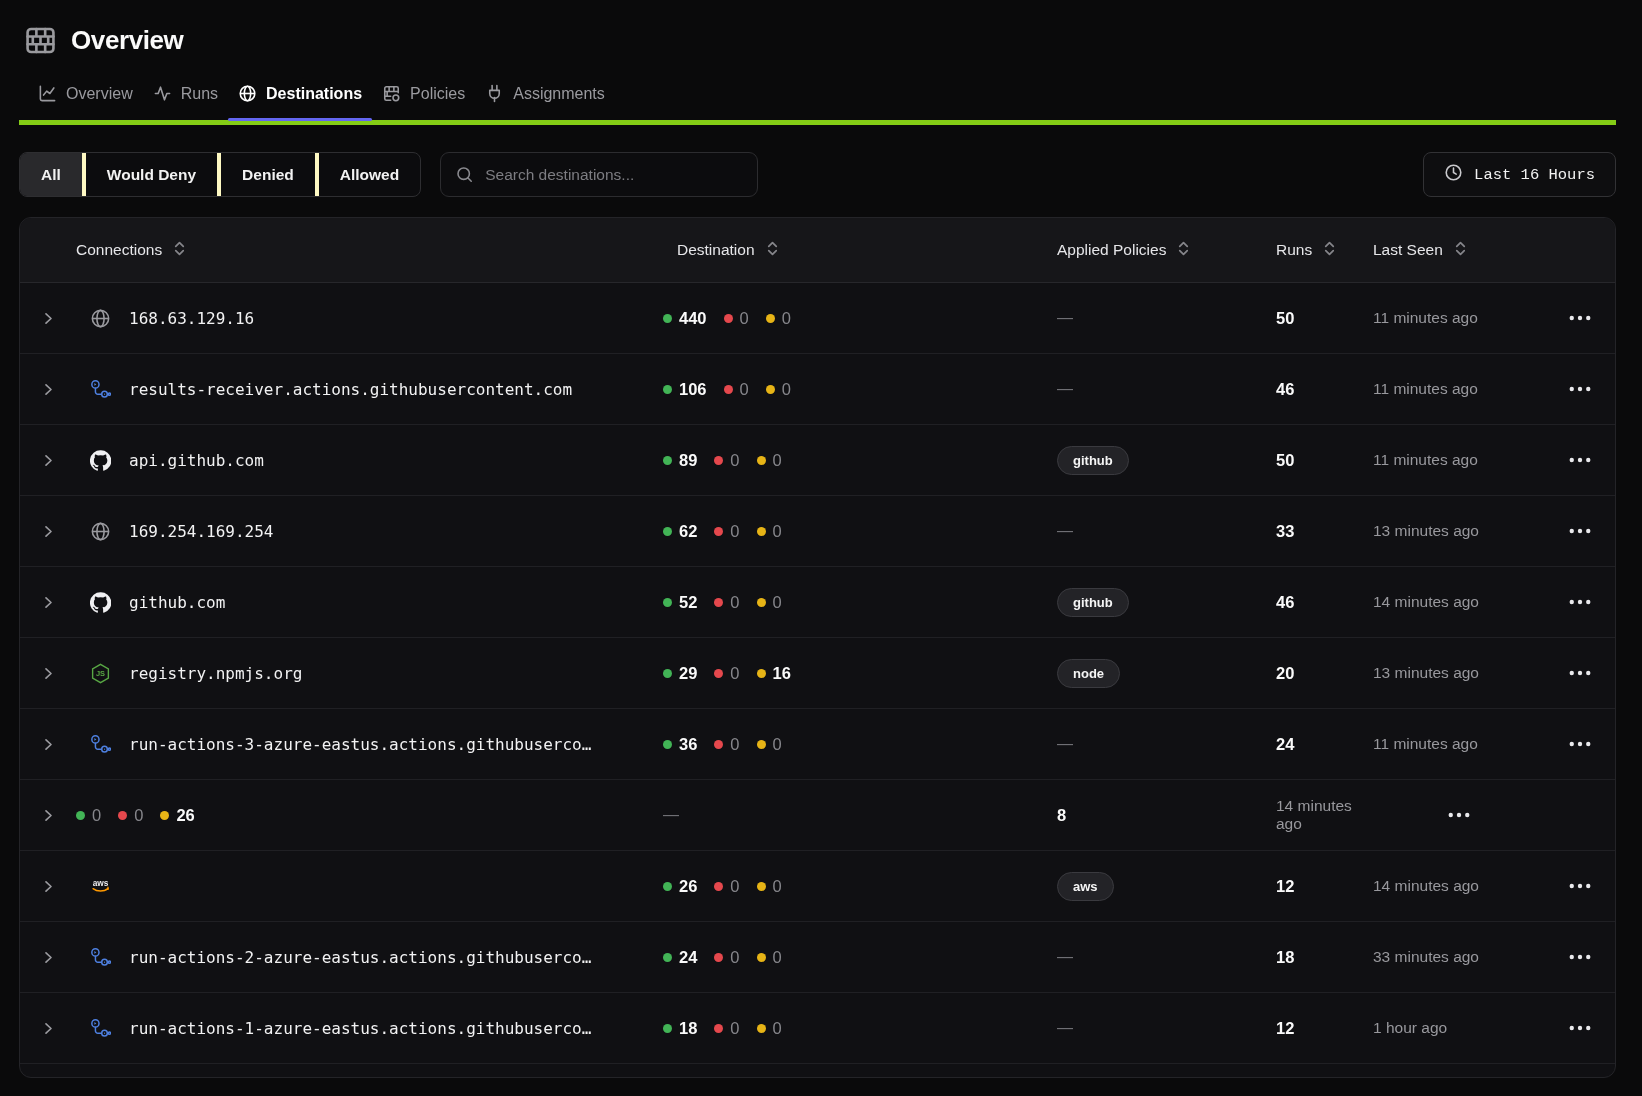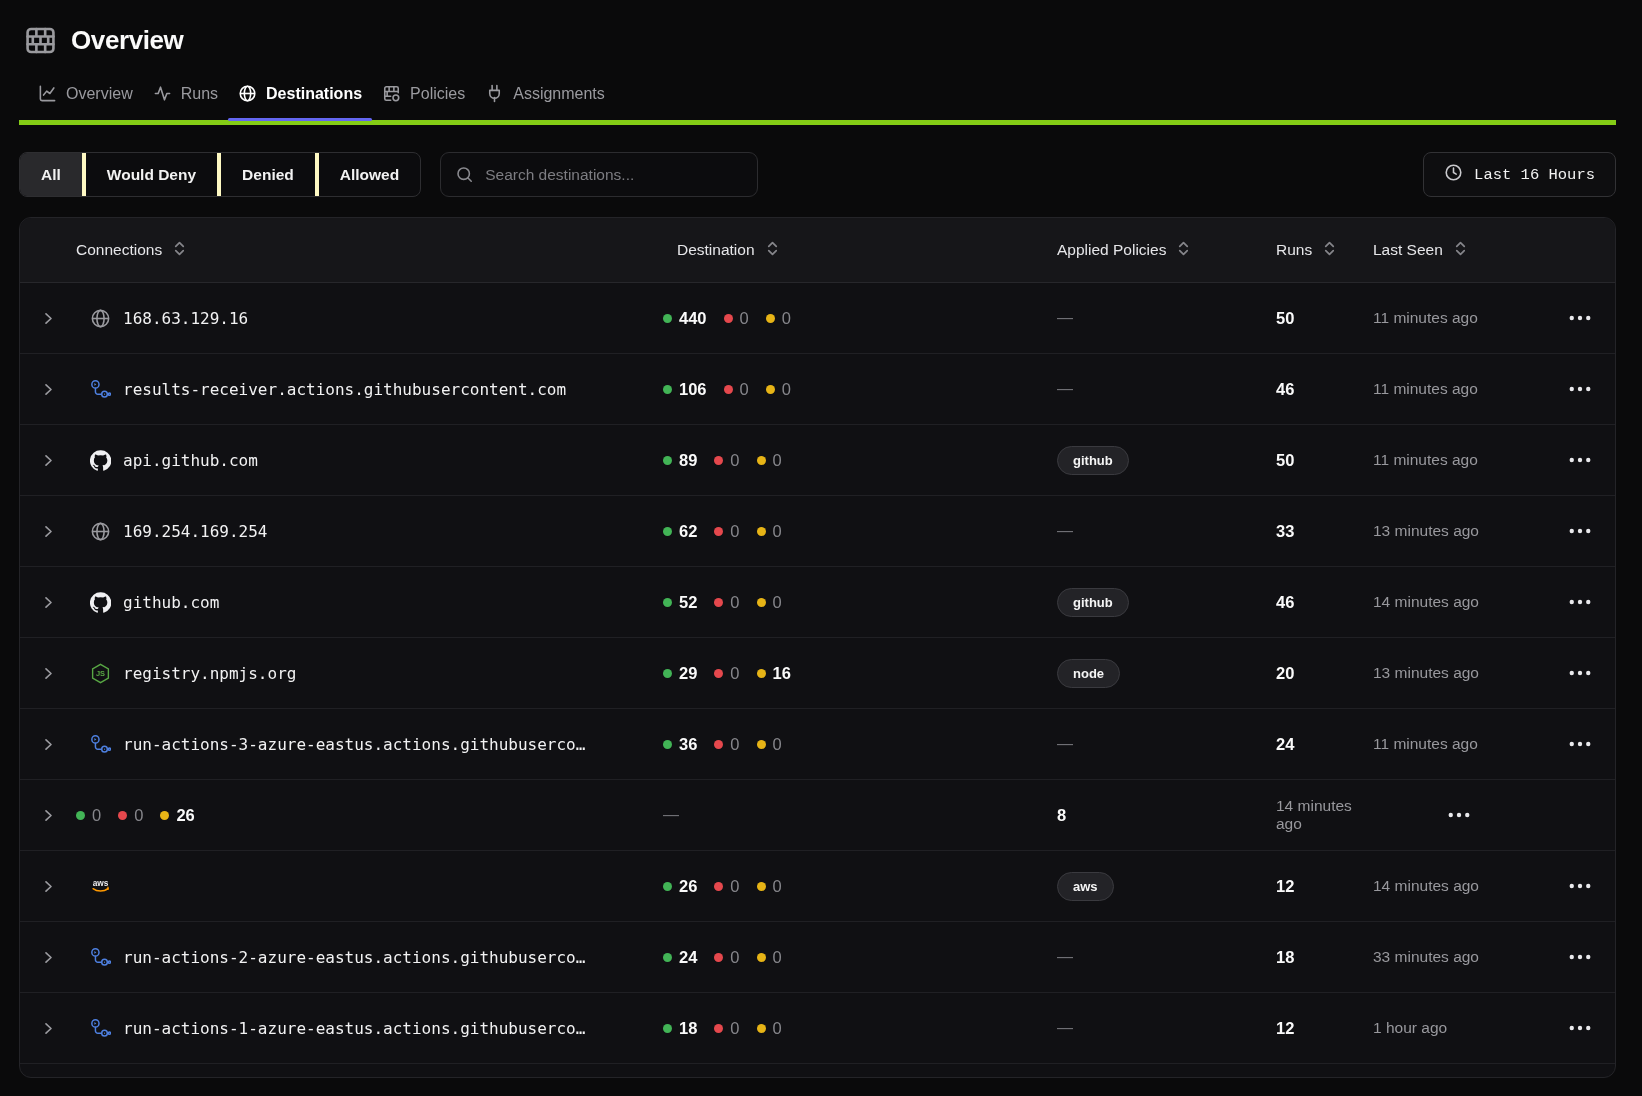--- a/index.html
+++ b/index.html
@@ -48,21 +48,21 @@
          border-radius:12px; overflow:hidden; }
   .grid { display:grid; grid-template-columns:56px minmax(0,1fr) 394px 219px 97px 171px 71px;
          align-items:center; }
   .thead { height:65px; background:#161619; border-bottom:1px solid #27272b; }
   .th { display:flex; align-items:center; gap:11px; font-size:15.5px; font-weight:500;
         color:#e6e6e9; cursor:pointer; }
   .th.pad { padding-left:14px; }
   .trow { height:71px; border-bottom:1px solid #202024; }
   .cell { display:flex; align-items:center; min-width:0; }
   .exp { justify-content:center; background:none; border:none; cursor:pointer; height:100%; width:100%; }
-  .c-dest { padding-left:14px; gap:12px; }
+  .c-dest { padding-left:14px; gap:18px; }
   .dicon { width:21px; height:21px; flex:0 0 auto; display:flex; align-items:center; }
   .dicon svg { display:block; }
   .dname { font-family:"DejaVu Sans Mono", monospace; font-size:16px; color:#f2f2f3;
          white-space:nowrap; overflow:hidden; }
   .dot { width:9px; height:9px; border-radius:50%; flex:0 0 auto; }
   .dot.g { background:var(--green,#42b456); }
   .dot.r { background:var(--red,#e5484d); }
   .dot.y { background:var(--yellow,#e7b416); }
   .cnum { font-size:16.5px; font-weight:600; color:#fafafa; margin-left:7px;text-align:right; }
   .cnum.zero { color:#86868b; font-weight:400; }

